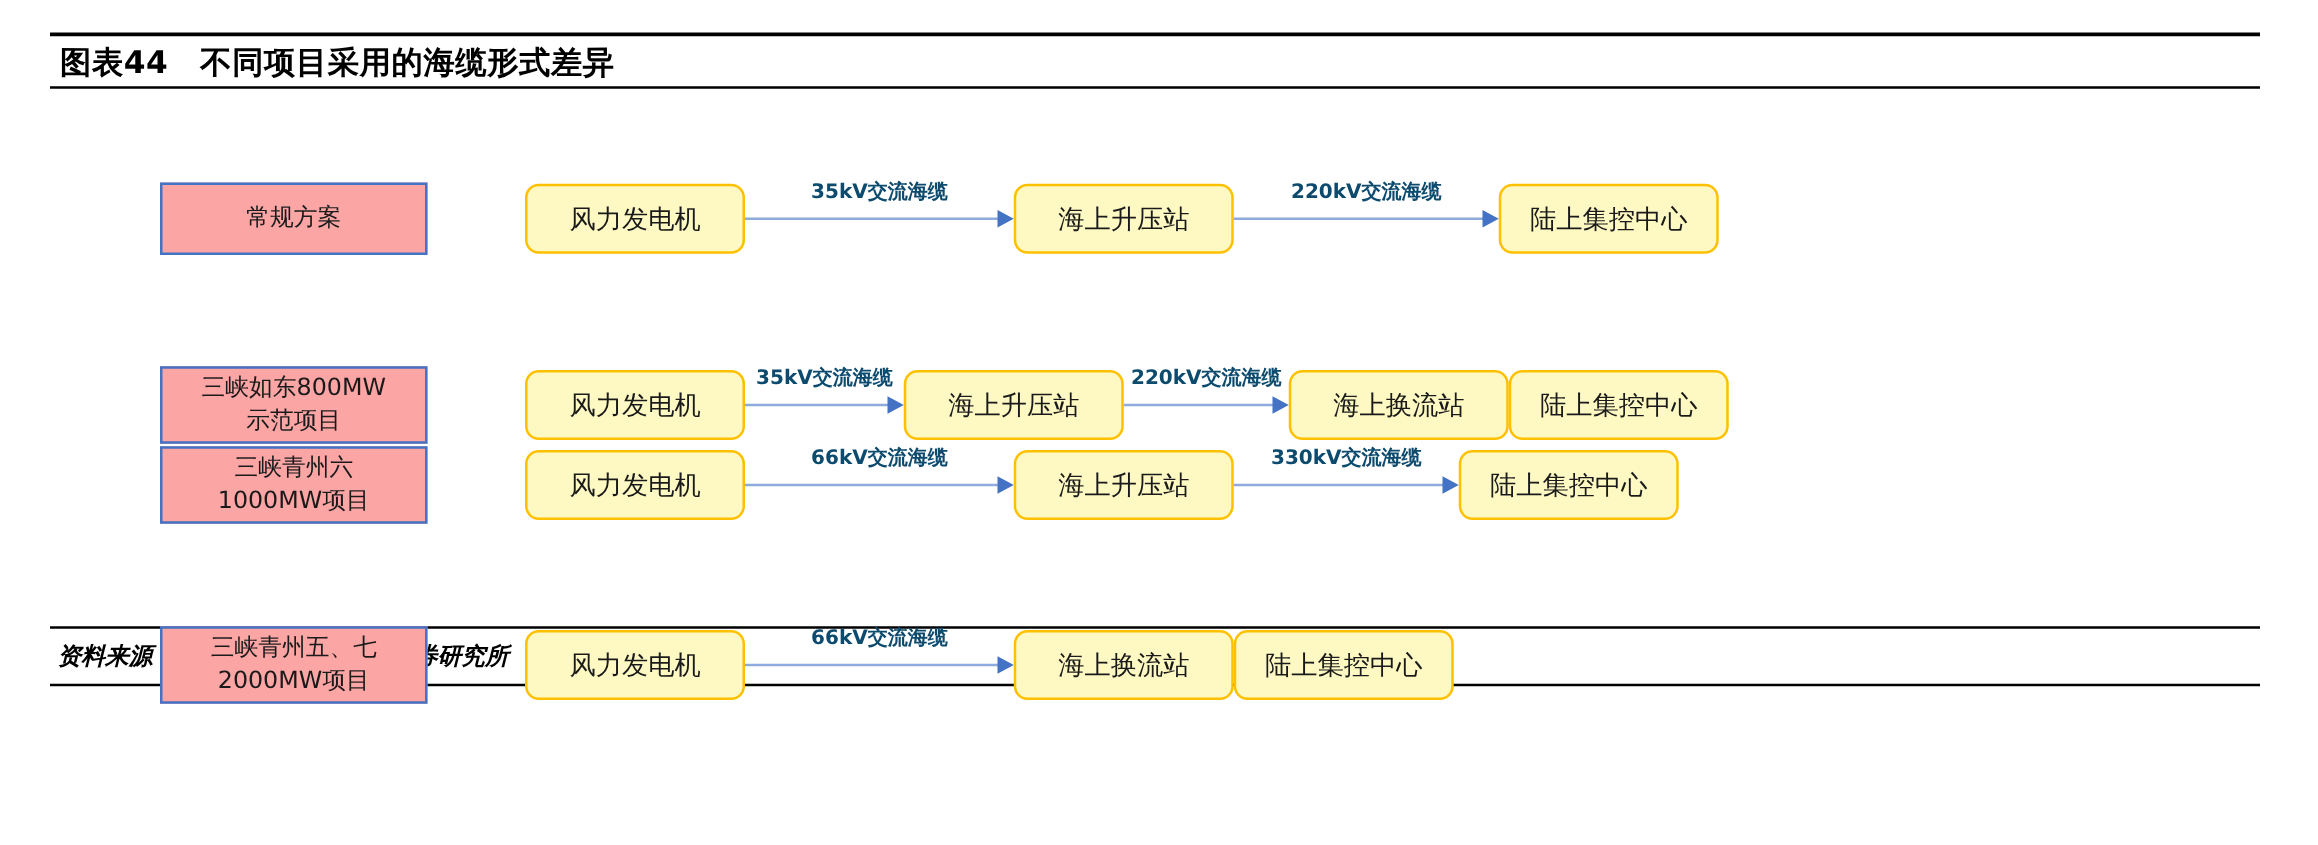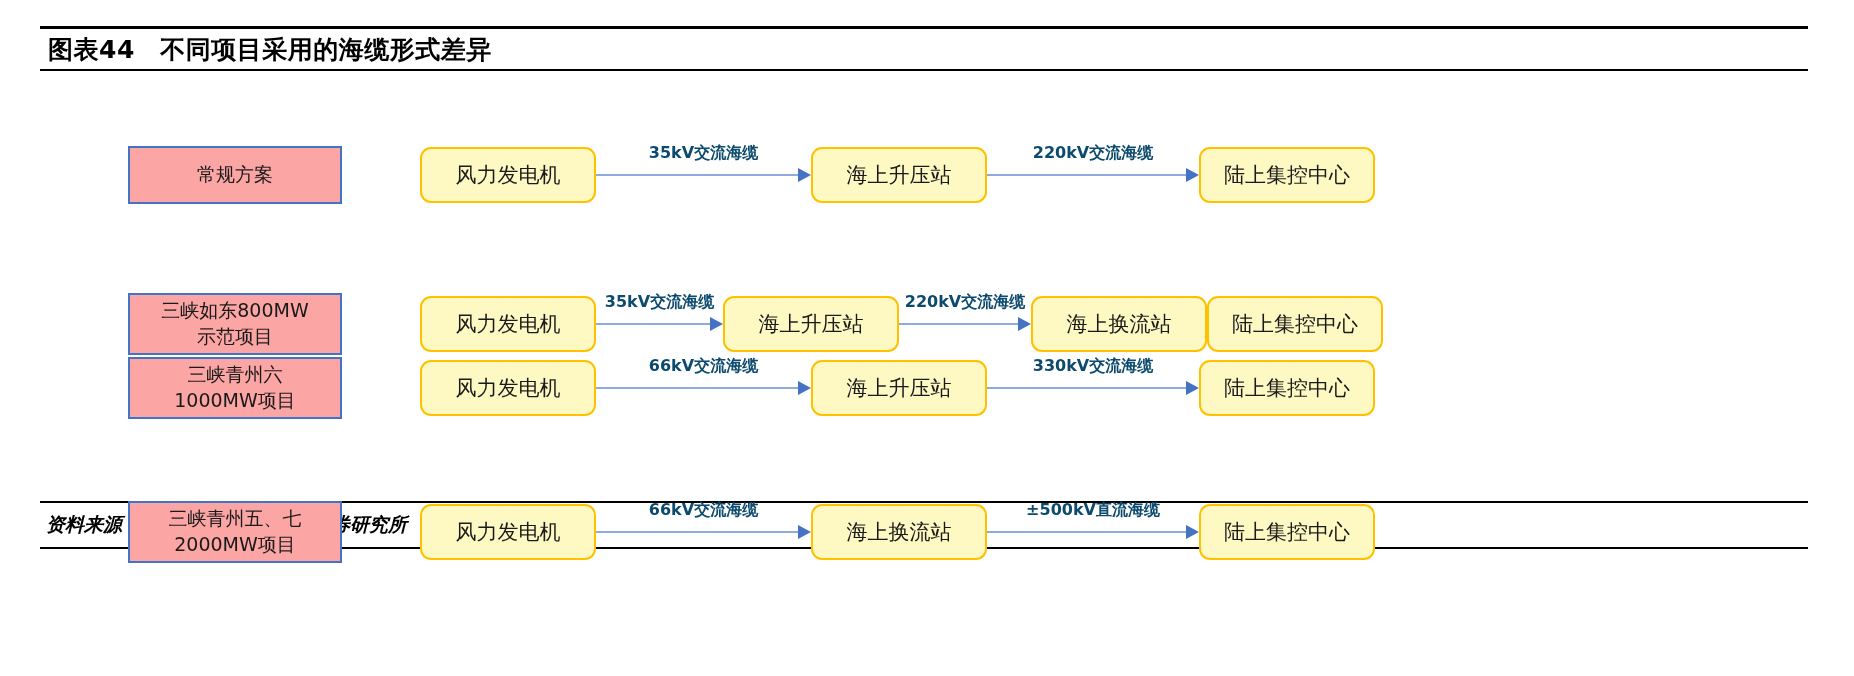--- a/index.html
+++ b/index.html
@@ -245,21 +245,21 @@
         <span class="ln">1000MW项目</span>
       </div>
       <div class="flow">
         <div class="node w-wide">风力发电机</div>
         <div class="connector" style="width:215px">
           <span class="conn-label">66kV交流海缆</span>
           <span class="conn-line"></span>
           <span class="conn-head"></span>
         </div>
         <div class="node w-wide">海上升压站</div>
-        <div class="connector" style="width:212px">
+        <div class="connector" style="width:180px">
           <span class="conn-label">330kV交流海缆</span>
           <span class="conn-line"></span>
           <span class="conn-head"></span>
         </div>
         <div class="node w-wide">陆上集控中心</div>
       </div>
     </div>
 
     <div class="row" id="row-3">
       <div class="label-box h2">
@@ -267,25 +267,20 @@
         <span class="ln">2000MW项目</span>
       </div>
       <div class="flow">
         <div class="node w-wide">风力发电机</div>
         <div class="connector" style="width:215px">
           <span class="conn-label">66kV交流海缆</span>
           <span class="conn-line"></span>
           <span class="conn-head"></span>
         </div>
         <div class="node w-wide">海上换流站</div>
-        <div class="connector" style="width:212px">
-          <span class="conn-label">±500kV直流海缆</span>
-          <span class="conn-line"></span>
-          <span class="conn-head"></span>
-        </div>
         <div class="node w-wide">陆上集控中心</div>
       </div>
     </div>
 
   </div>
 
   <div class="rule-thin"></div>
 
   <div id="footer-bar">
     <span id="footer-text">资料来源：三峡集团官网，平安证券研究所</span>

